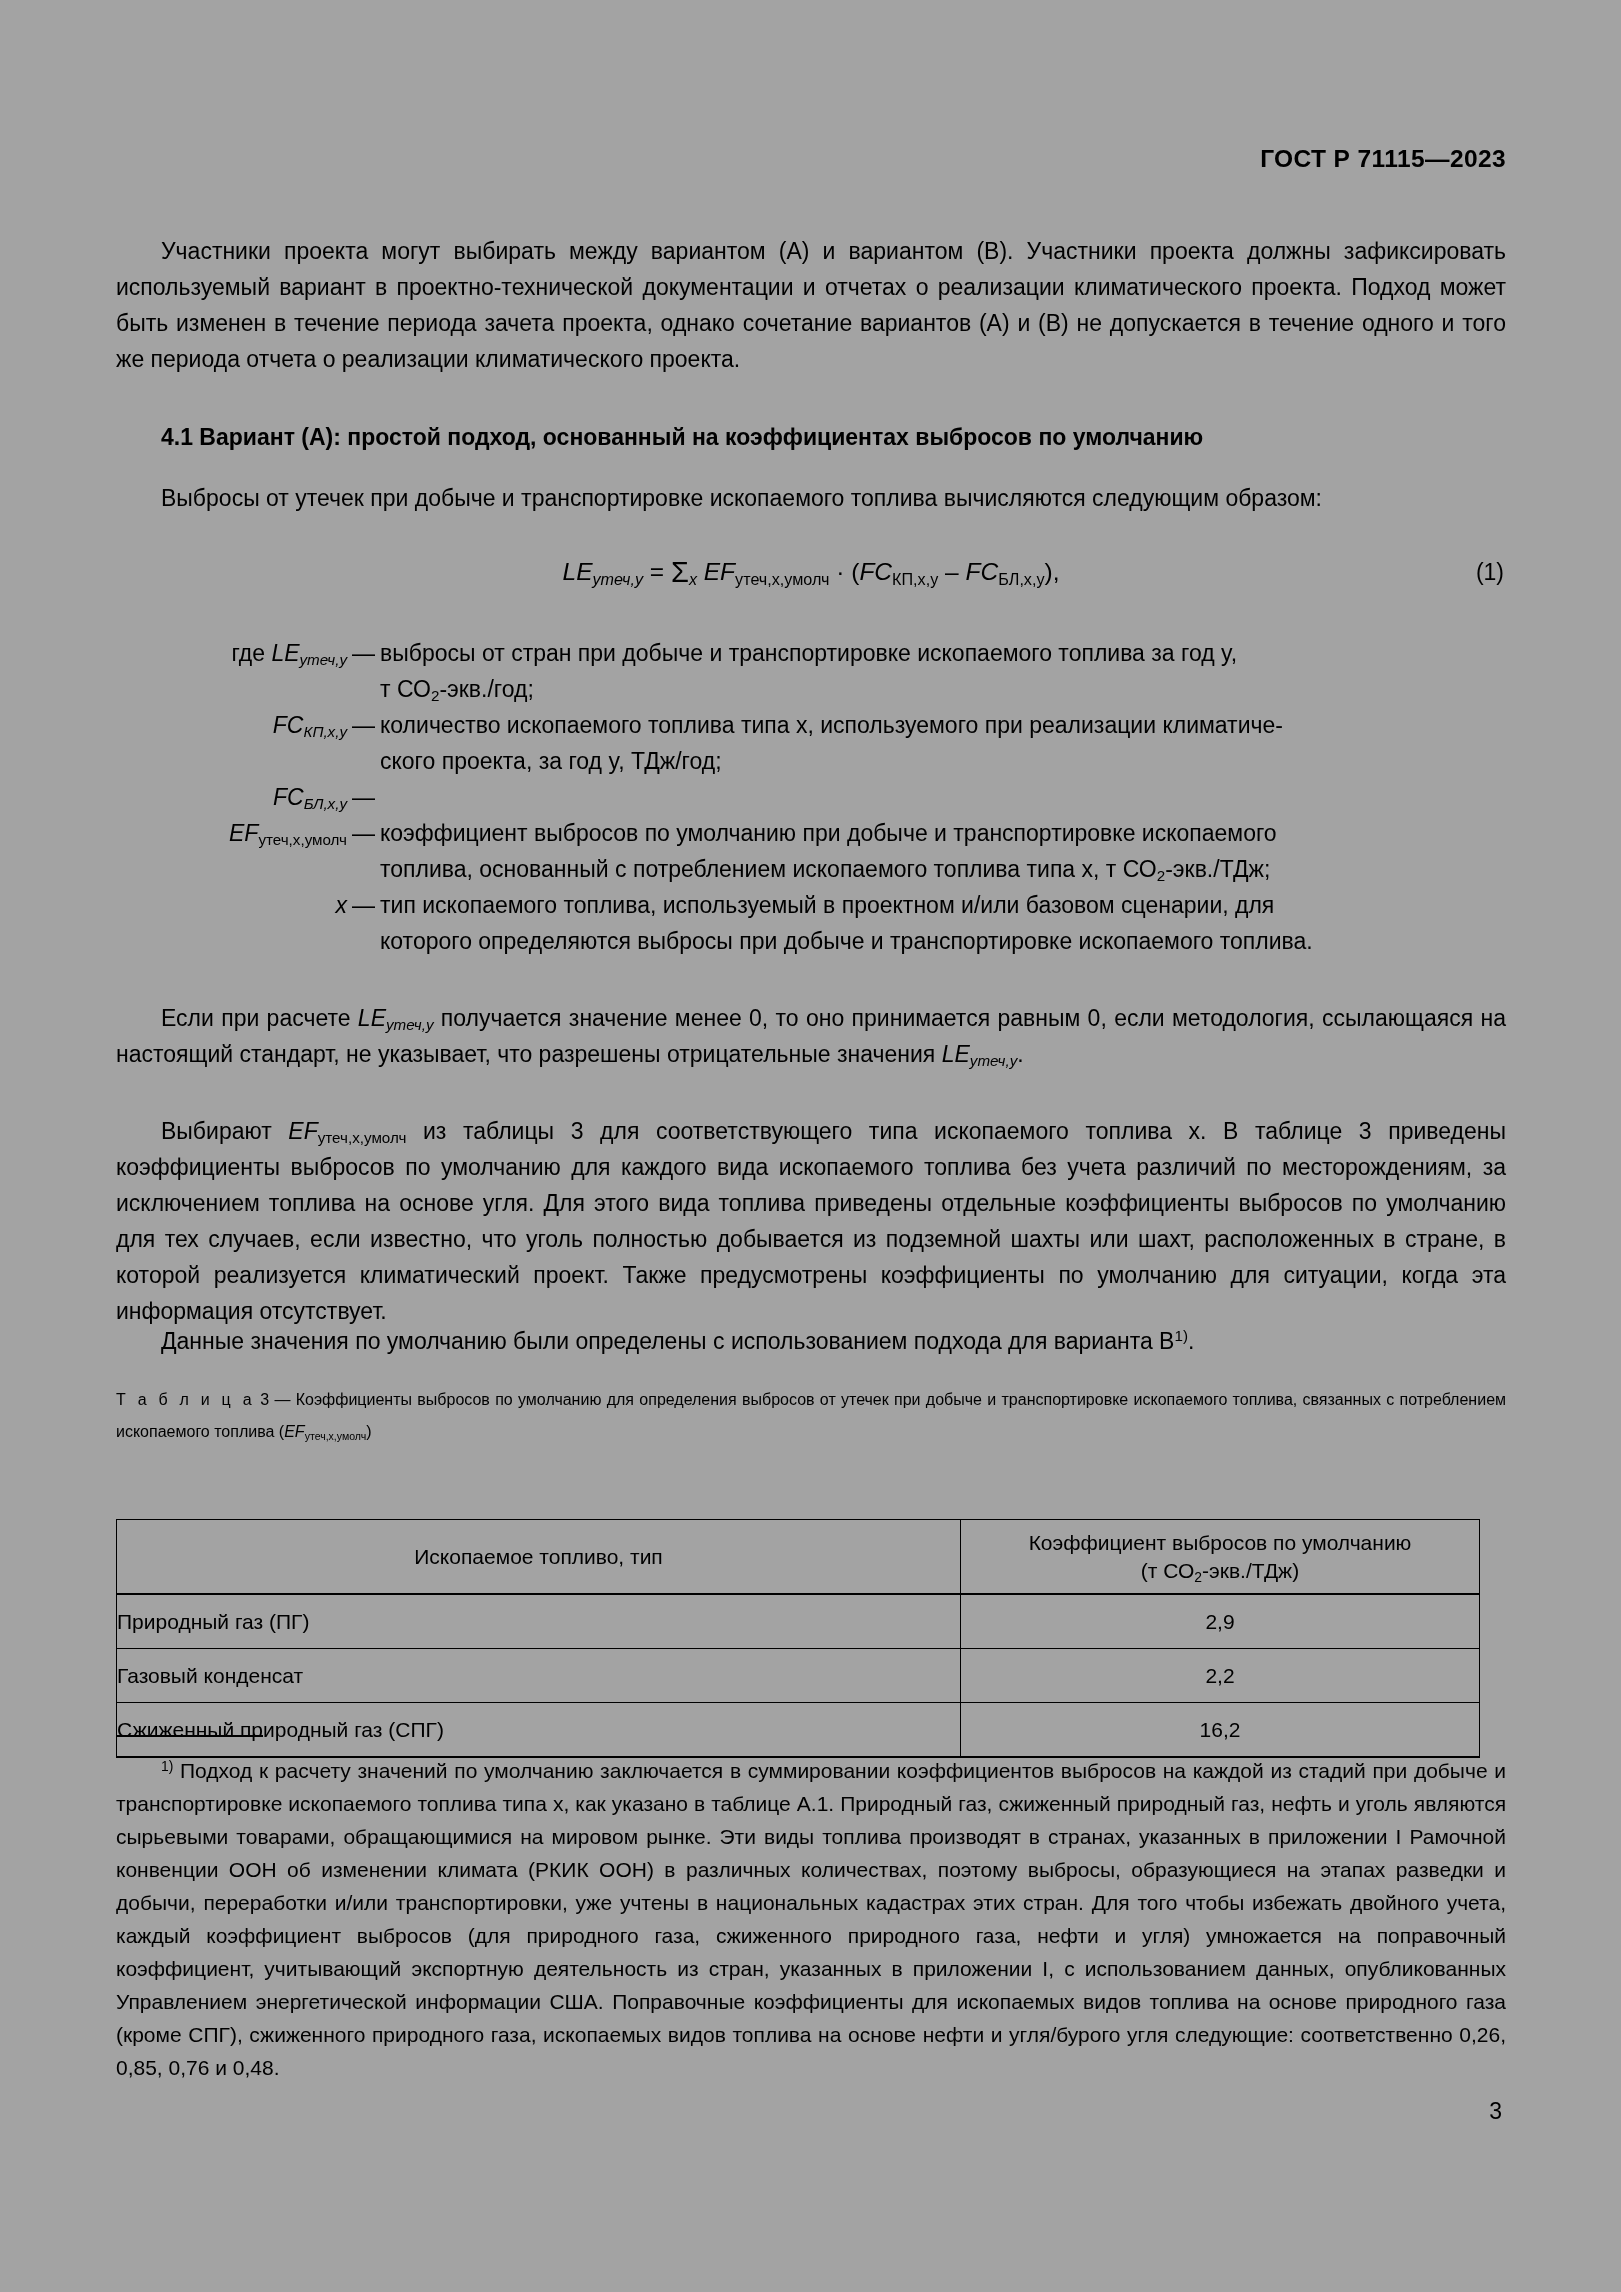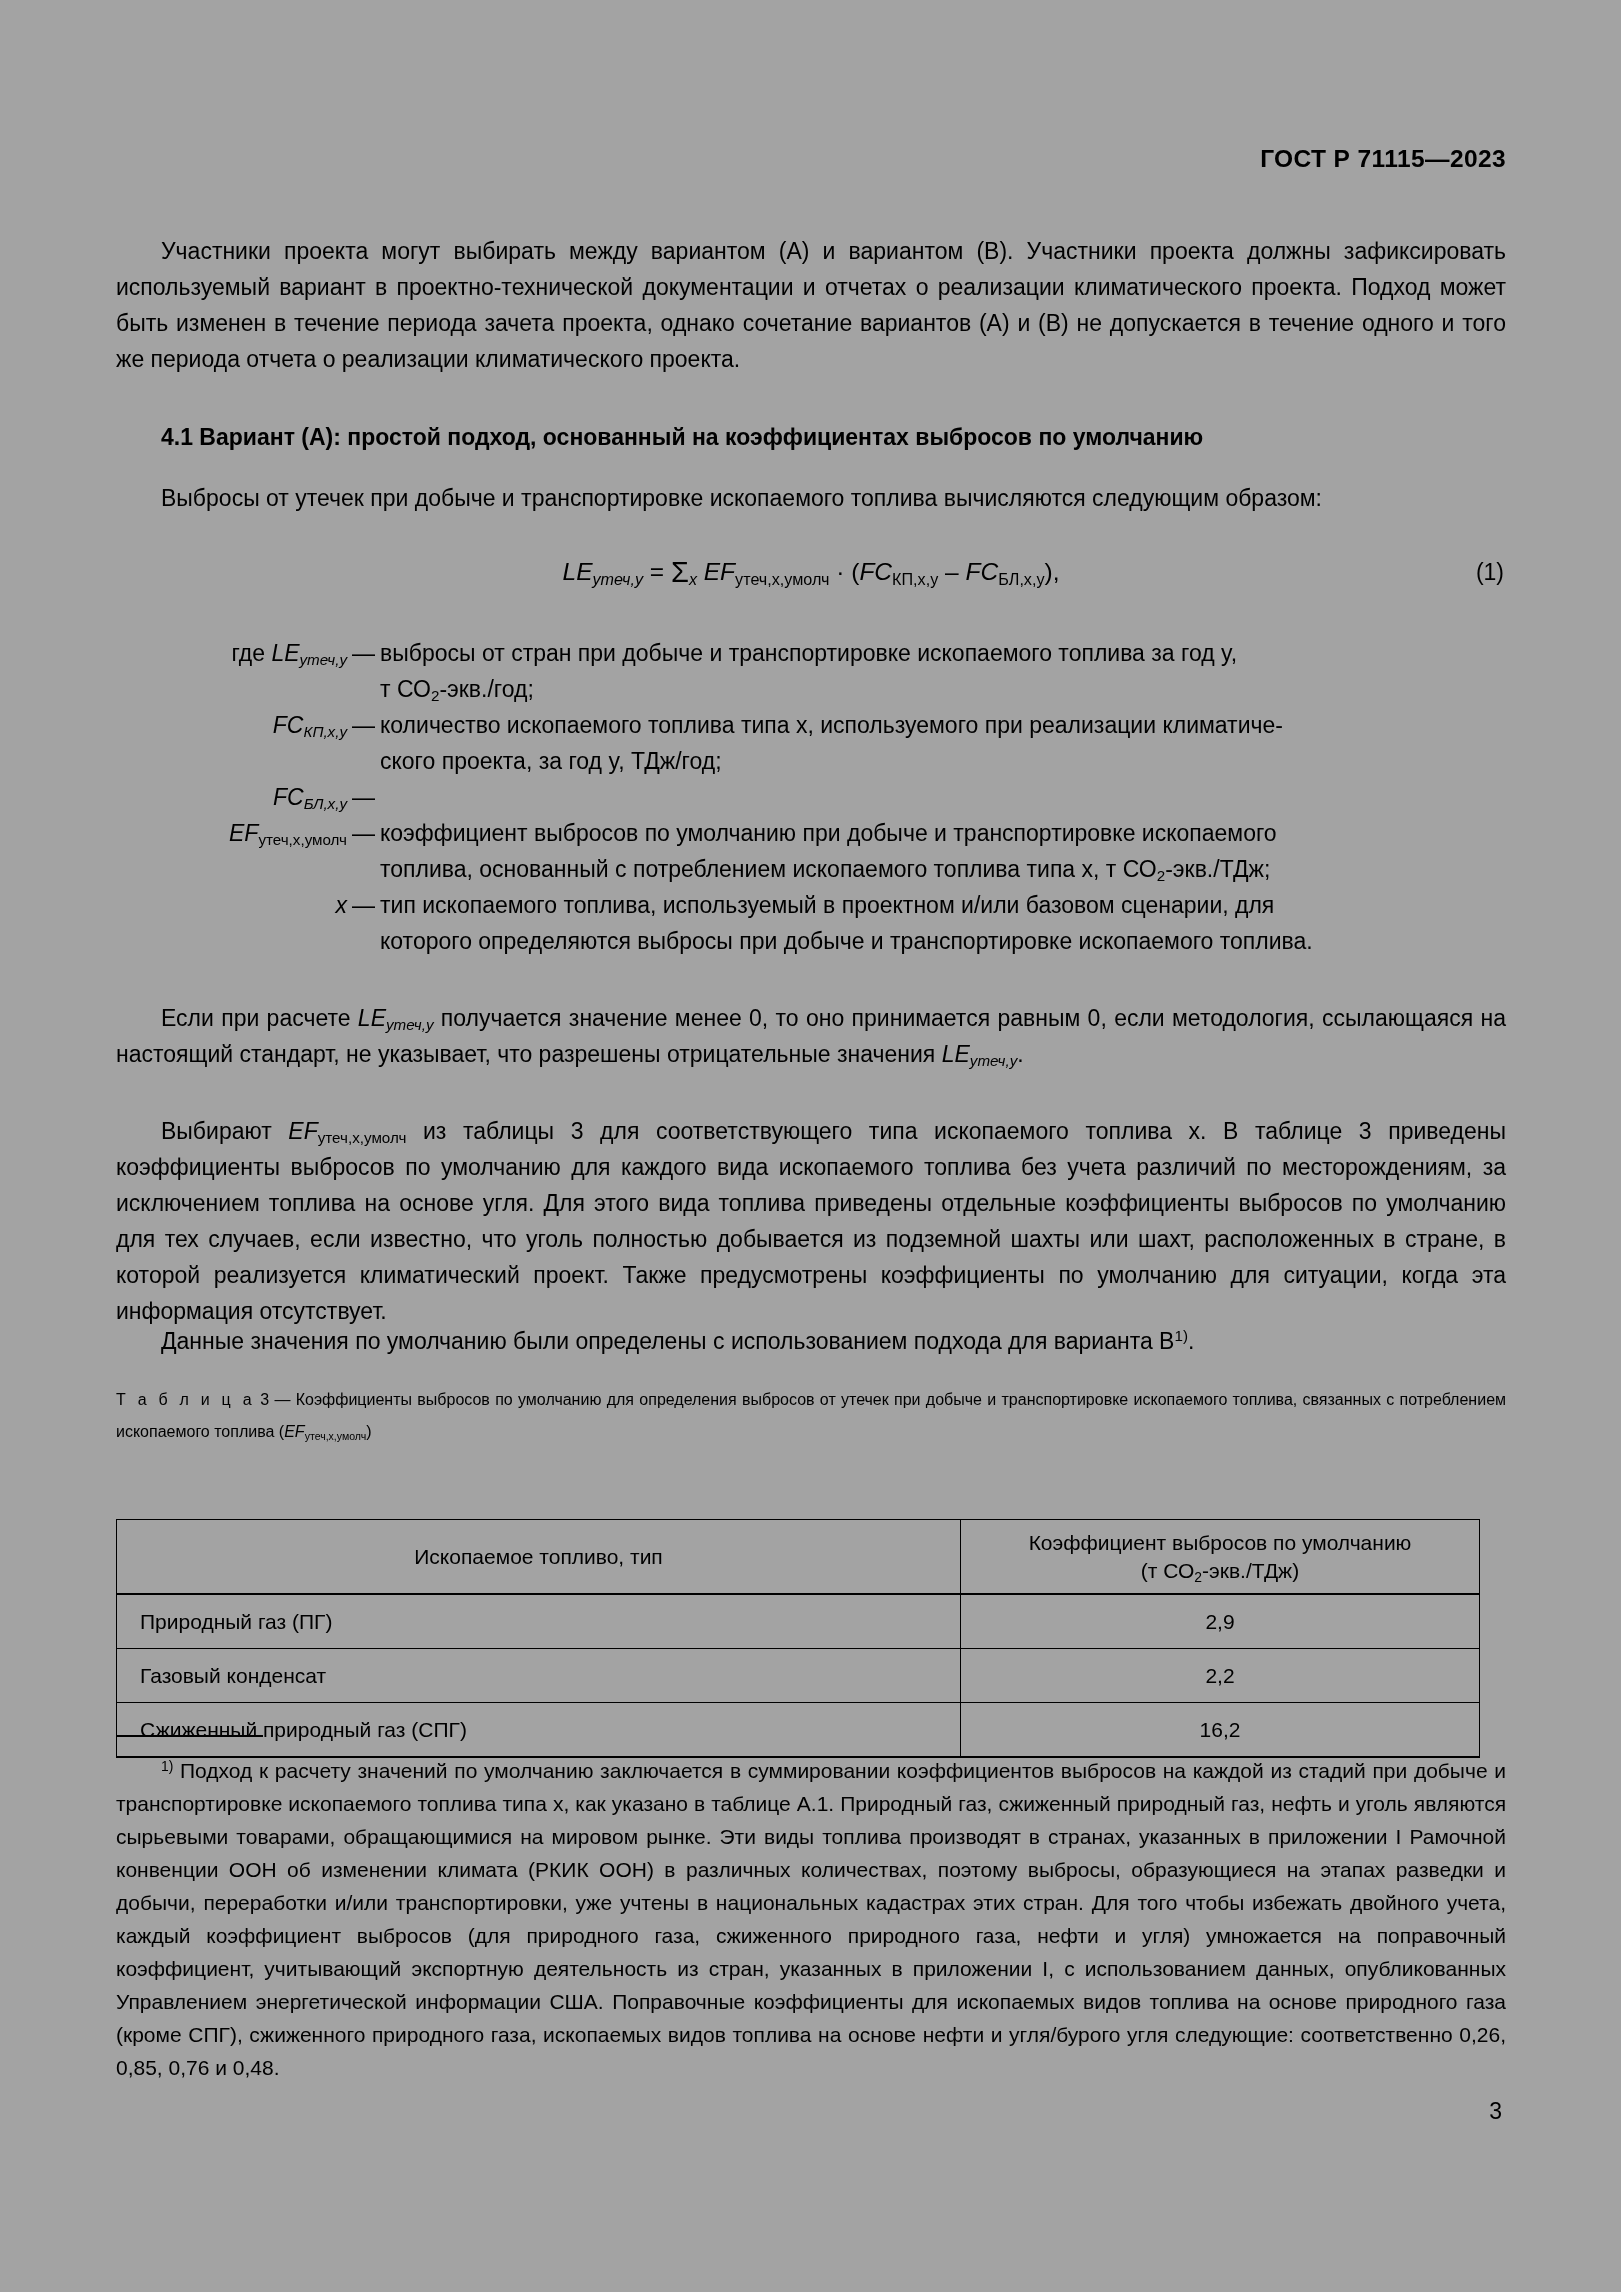--- a/index.html
+++ b/index.html
@@ -164,21 +164,21 @@
     height: 73px;
     text-align: center;
     line-height: 27.4px;
   }
   .data-table thead th.col-fuel { width: 843px; }
   .data-table tbody td {
     height: 53px;
   }
   .data-table tbody td.cell-name {
     text-align: left;
-    padding-left: 23px;
+    padding-left: 0;
   }
   .data-table tbody td.cell-value {
     text-align: center;
   }
   .data-table tbody tr:last-child td {
     border-bottom-width: 2.9px;
   }
   
   .footnote-rule {
     position: absolute;

